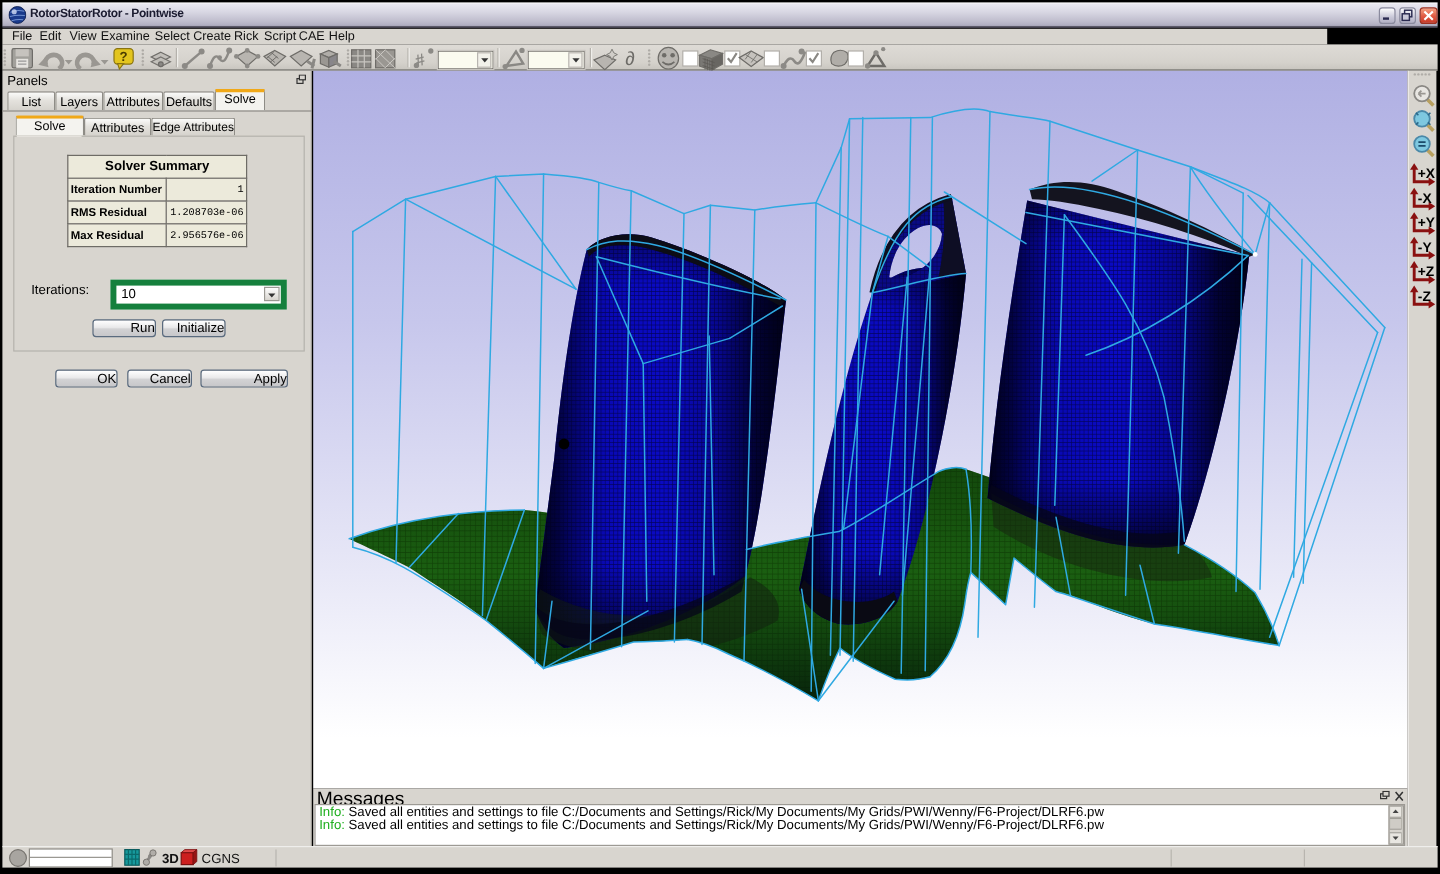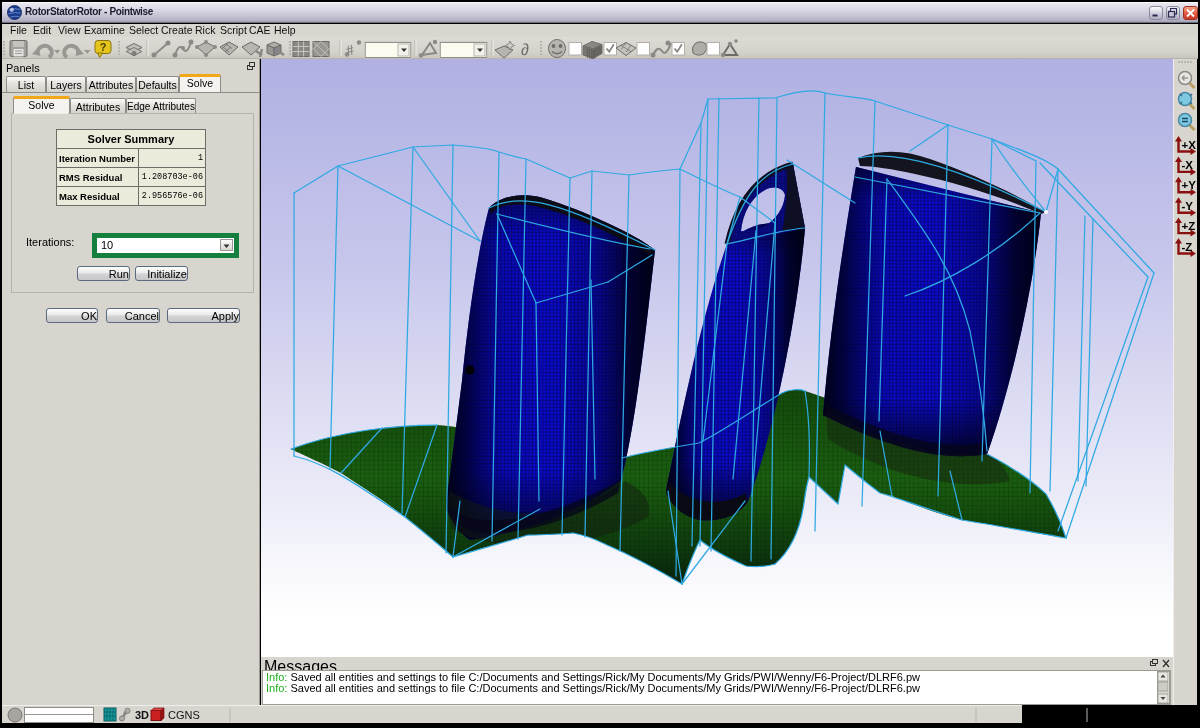--- a/index.html
+++ b/index.html
@@ -11,21 +11,21 @@
   #titlebar { left:2px; top:2px; width:1196px; height:21px;
     background:linear-gradient(#ffffff, #e8e7f0 8%, #d8d7e3 40%, #bebccc 80%, #b0aec0 95%, #9b99ac);
     border-bottom:1px solid #6f6d80; }
   #titlebar .ttl { position:absolute; left:23px; top:4px; font-size:10px; font-weight:bold; color:#1b1b30; letter-spacing:-0.35px; }
   .wbtn { position:absolute; top:4px; width:14px; height:14px; border:1px solid #8a8a9e; border-radius:3px;
     background:linear-gradient(#fdfdfe,#c9c8d8 60%,#b2b0c4); }
   #btnmin { left:1147px; } #btnmax { left:1164px; }
   #btnclose { left:1181px; width:15px; background:linear-gradient(#f3a183,#e05a42 55%,#c83a28); border-color:#9e3020; }
 
   
-  #menubar { left:2px; top:24px; width:1196px; height:13px; background:#d9d6d0; font-size:10.5px; color:#111; }
+  #menubar { left:2px; top:24px; width:1104px; height:13px; background:#d9d6d0; font-size:10.5px; color:#111; }
   #menubar span { position:absolute; top:0px; }
 
   
   #toolbar { left:2px; top:37px; width:1196px; height:22px;
      background:linear-gradient(#dedbd6,#d5d2cc 70%,#c9c6c0); border-bottom:1px solid #b5b2ac; }
 
   
   #panel { left:2px; top:59px; width:258px; height:646px; background:#d8d5cf; border-right:1px solid #9d9a94; font-size:11px; color:#000; }
   #panel .ptitle { position:absolute; left:4px; top:3px; font-size:11px; }
 
@@ -48,21 +48,21 @@
   
   #rightbar { left:1173px; top:59px; width:24px; height:646px; background:#d8d5cf; border-left:1px solid #efeeec; }
 
   
   #messages { left:261px; top:657px; width:912px; height:48px; background:#d8d5cf; }
   #messages .mtitle { position:absolute; left:3px; top:1px; font-size:16px; color:#000; }
   #msgbody { position:absolute; left:1px; top:13px; width:909px; height:35px; background:#fff; border:1px solid #9d9a94; font-size:11px; font-family:"Liberation Sans",sans-serif; padding:1px 0 0 3px; line-height:10.5px; white-space:nowrap; }
   #msgbody .inf { color:#1faf1f; }
 
   
-  #statusbar { left:2px; top:705px; width:1020px; height:18px; background:#d8d5cf; border-top:1px solid #efeeec; font-size:11px; }
+  #statusbar { left:2px; top:705px; width:1196px; height:18px; background:#d8d5cf; border-top:1px solid #efeeec; font-size:11px; }
 </style>
 </head>
 <body>
 
 <div id="titlebar" class="abs">
   <svg class="abs" style="left:5px; top:3px;" width="15" height="15" viewBox="0 0 17 17">
     <circle cx="8.5" cy="8.5" r="8" fill="#1a3a8c"></circle>
     <circle cx="8.5" cy="8.5" r="8" fill="none" stroke="#0a1a4a" stroke-width="0.8"></circle>
     <path d="M2,6 Q8,3 15,5 M1.5,10 Q8,8 15.5,9 M3,14 Q9,12 14,13" stroke="#7090d0" stroke-width="1" fill="none"></path>
     <circle cx="5.5" cy="5.5" r="2.4" fill="#c8d4f0" opacity="0.85"></circle>

